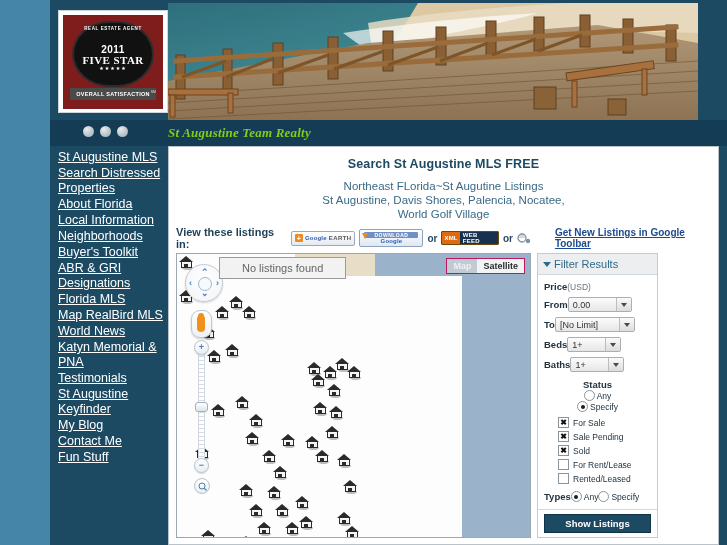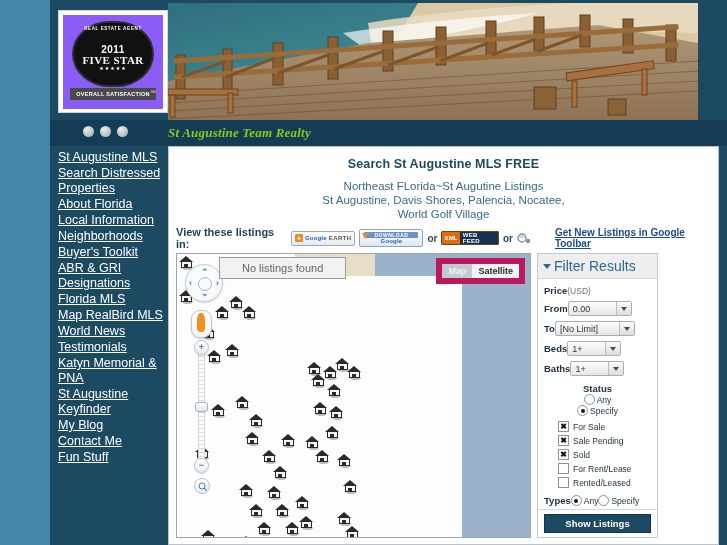--- a/index.html
+++ b/index.html
@@ -19,21 +19,21 @@
   }
 
   
   .topband{position:absolute;left:0;top:0;width:677px;height:120px;background:#1d4a63;}
   .logo-box{
     position:absolute;left:8px;top:10px;width:110px;height:103px;
     background:#ffffff;border:1px solid #cdd6dc;box-sizing:border-box;
     display:flex;align-items:center;justify-content:center;
   }
   .badge{
-    width:100px;height:94px;background:#8b5cf6;
+    width:100px;height:94px;background:#7f1d1d;
     display:flex;flex-direction:column;align-items:center;justify-content:center;
     position:relative;
   }
   .badge .disc{
     width:78px;height:62px;border-radius:50%/55%;background:#111;
     position:relative;display:flex;flex-direction:column;align-items:center;justify-content:center;
     box-shadow:0 0 0 2px #2c2c2c;
   }
   .badge .arc{
     position:absolute;top:3px;left:0;right:0;text-align:center;
@@ -135,21 +135,21 @@
   .land2{position:absolute;left:0;top:0;width:195px;height:24px;background:#fdfdfd;}
   .coast{position:absolute;left:118px;top:0;width:80px;height:26px;background:#e8ddc6;}
 
   .noListings{
     position:absolute;left:42px;top:3px;
     background:#f2f2f2;border:1px solid #9b9b9b;
     padding:4px 22px;font-size:11px;color:#666;z-index:40;white-space:nowrap;
   }
   .maptypes{
     position:absolute;right:5px;top:4px;display:flex;z-index:40;
-    border:6px solid #be185d;background:#f0f1f2;align-items:flex-end;
+    border:1px solid #be185d;background:#f0f1f2;align-items:flex-end;
   }
   .maptypes span{font-size:9px;font-weight:bold;padding:2px 6px;color:#2c2c2c;}
   .maptypes .mt-map{background:#c2cad3;color:#eef1f4;}
   .maptypes .mt-sat{background:#f2f3f4;}
 
   
   .pan{position:absolute;left:8px;top:10px;width:38px;height:38px;z-index:30;}
   .pan .ring{position:absolute;inset:0;border-radius:50%;
     background:radial-gradient(circle at 50% 40%,#ffffff,#f0f3f6);
     border:1px solid #c3cdd6;box-shadow:0 1px 2px rgba(0,0,0,.18);}
@@ -196,21 +196,21 @@
     background:#f4f4f4;border:1px solid #2a2a2a;box-sizing:border-box;}
   .marker .door{position:absolute;left:5px;top:8px;width:4px;height:4px;background:#2a2a2a;}
 
   
   .filter{
     width:121px;height:285px;border:1px solid #c3ccd3;box-sizing:border-box;
     background:#ffffff;display:flex;flex-direction:column;
   }
   .filter-hd{
     background:#eceeef;border-bottom:1px solid #d2d8dd;
-    padding:4px 5px;font-size:14px;color:#2f6a8a;display:flex;align-items:center;gap:3px;
+    padding:4px 5px;font-size:11px;color:#2f6a8a;display:flex;align-items:center;gap:3px;
   }
   .tri{width:0;height:0;border-left:4px solid transparent;border-right:4px solid transparent;
     border-top:5px solid #2f6a8a;}
   .filter-bd{flex:1;padding:6px 6px 0 6px;overflow:hidden;}
   .frow{display:flex;align-items:center;margin-bottom:5px;}
   .flabel{font-size:9.5px;font-weight:bold;color:#22333f;}
   .fnote{font-size:8.5px;color:#6a747b;font-weight:normal;}
   .fsel{
     display:flex;align-items:center;justify-content:space-between;
     height:15px;background:linear-gradient(#fcfcfc,#e6e6e6);
@@ -338,22 +338,22 @@
       <a href="#">St Augustine MLS</a>
       <a href="#">Search Distressed Properties</a>
       <a href="#">About Florida</a>
       <a href="#">Local Information</a>
       <a href="#">Neighborhoods</a>
       <a href="#">Buyer's Toolkit</a>
       <a href="#">ABR &amp; GRI Designations</a>
       <a href="#">Florida MLS</a>
       <a href="#">Map RealBird MLS</a>
       <a href="#">World News</a>
+      <a href="#">Katyn Memorial &amp; PNA</a>
       <a href="#">Testimonials</a>
-      <a href="#">Katyn Memorial &amp; PNA</a>
       <a href="#">St Augustine Keyfinder</a>
       <a href="#">My Blog</a>
       <a href="#">Contact Me</a>
       <a href="#">Fun Stuff</a>
     </div>
 
     <div class="content">
 
       <div class="pagehead">
         <h1>Search St Augustine MLS FREE</h1>

